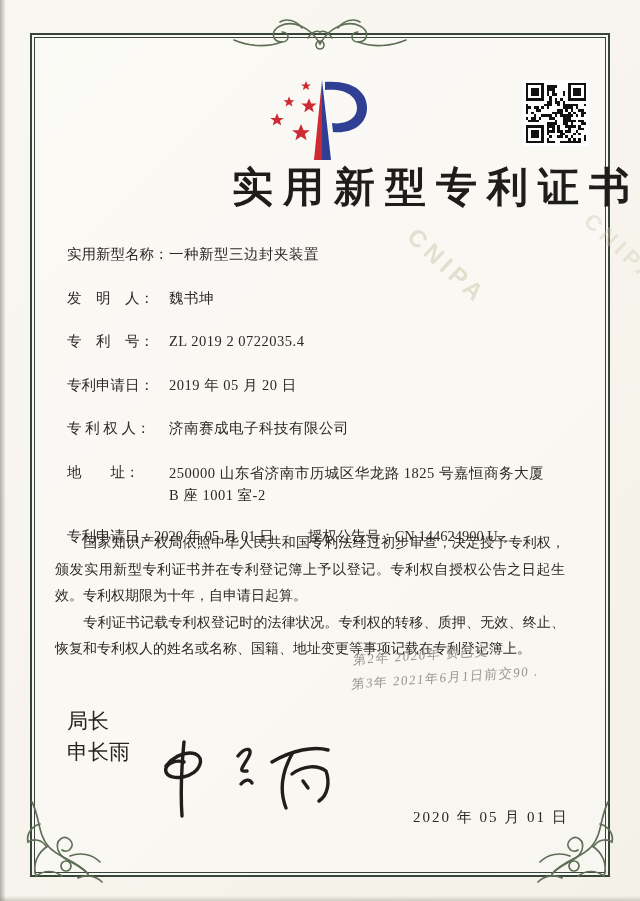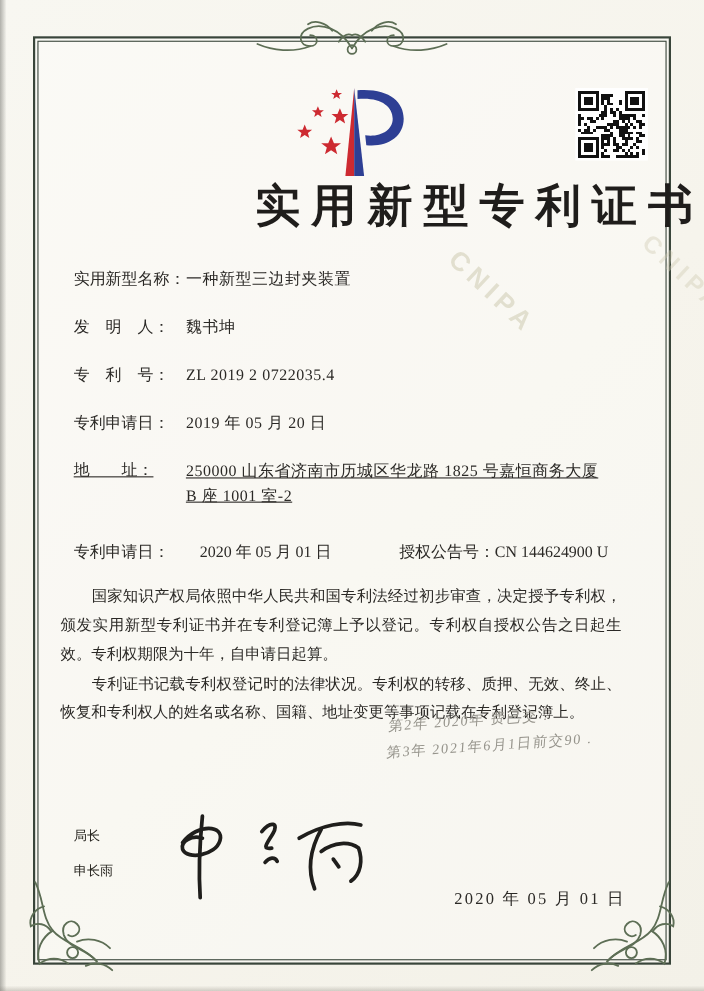--- a/index.html
+++ b/index.html
@@ -38,39 +38,39 @@
 
   .logo{position:absolute;left:265px;top:78px;}
   .qr{position:absolute;left:523px;top:80px;}
 
   .title{
     position:absolute;left:0;right:0;top:160px;text-align:right;
     font-size:41px;font-weight:bold;color:#1f1d1b;letter-spacing:10px;
   }
 
   .fields{position:absolute;left:67px;top:244px;width:486px;font-size:14.5px;color:#2b2926;}
-  .frow{display:flex;margin-bottom:22.5px;line-height:21px;justify-content:space-between;}
+  .frow{display:flex;margin-bottom:22.5px;line-height:21px;}
   .flabel{flex:0 0 102px;white-space:nowrap;}
   .fvalue{flex:1;letter-spacing:.5px;}
-  .frow.addr{margin-bottom:30px;text-decoration:underline;}
+  .frow.addr{margin-bottom:20px;}
   .frow.addr .fvalue{line-height:22px;}
   .grantrow{display:flex;}
   .grantrow .half2{margin-left:34px;display:flex;}
 
   .body-paras{position:absolute;left:55px;top:530px;width:510px;
     font-size:14px;line-height:26.5px;color:#2b2926;text-align:justify;}
   .body-paras p{margin:0;}
 
   .handwrite{
     position:absolute;left:352px;top:640px;width:240px;
     color:#96948c;font-size:13px;line-height:24px;
     transform:rotate(-4deg) skewX(-8deg);letter-spacing:1.5px;white-space:nowrap;
   }
 
-  .officer{position:absolute;left:67px;top:745px;font-size:12px;color:#26241f;line-height:31px;}
+  .officer{position:absolute;left:67px;top:706px;font-size:21px;color:#26241f;line-height:31px;}
   .signature{position:absolute;left:140px;top:732px;}
   .issue-date{position:absolute;left:413px;top:808px;font-size:15px;color:#2b2926;letter-spacing:2px;}
 
   .footer{position:absolute;left:0;right:0;top:853px;text-align:center;
     font-size:13px;color:#2e2c29;letter-spacing:2px;}
 </style>
 </head>
 <body>
 
 <div class="page">
@@ -319,20 +319,24 @@
       <span class="fvalue">魏书坤</span>
     </div>
     <div class="frow">
       <span class="flabel">专　利　号：</span>
       <span class="fvalue">ZL 2019 2 0722035.4</span>
     </div>
     <div class="frow">
       <span class="flabel">专利申请日：</span>
       <span class="fvalue">2019 年 05 月 20 日</span>
     </div>
+    <div class="frow">
+      <span class="flabel">专 利 权 人：</span>
+      <span class="fvalue">济南赛成电子科技有限公司</span>
+    </div>
     <div class="frow addr">
       <span class="flabel">地　　址：</span>
       <span class="fvalue" style="width:384px;">250000 山东省济南市历城区华龙路 1825 号嘉恒商务大厦 B 座 1001 室-2</span>
     </div>
     <div class="frow grantrow">
       <span>专利申请日：</span>
       <span>2020 年 05 月 01 日</span>
       <span class="half2">
         <span>授权公告号：</span>
         <span>CN 144624900 U</span>

